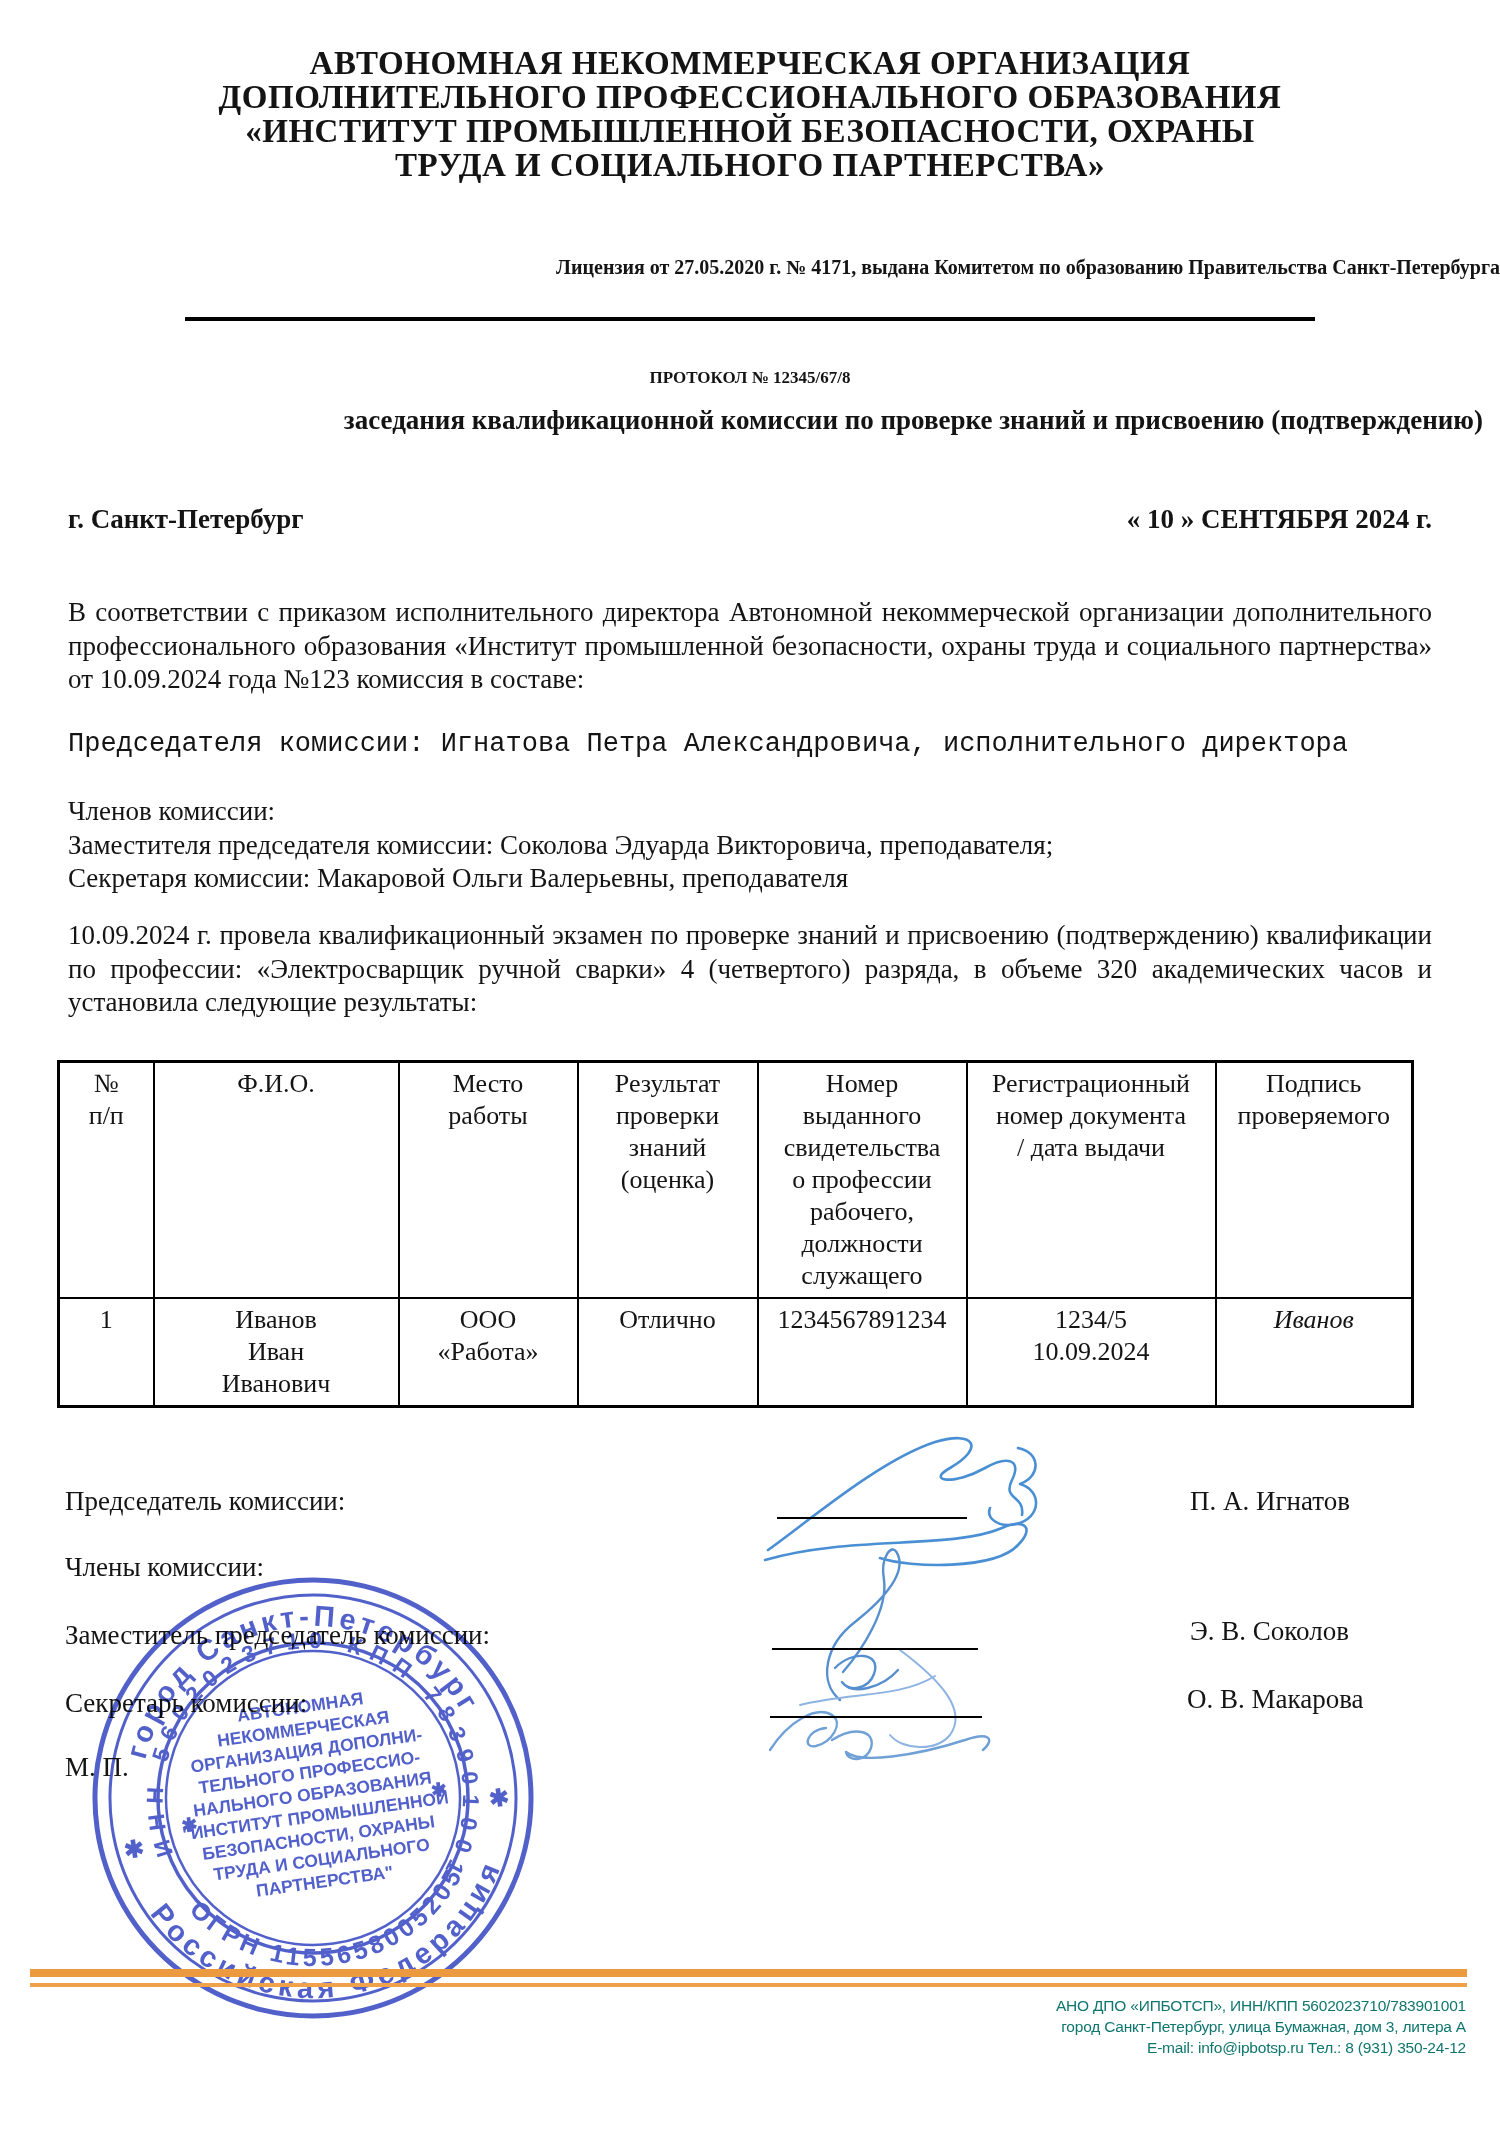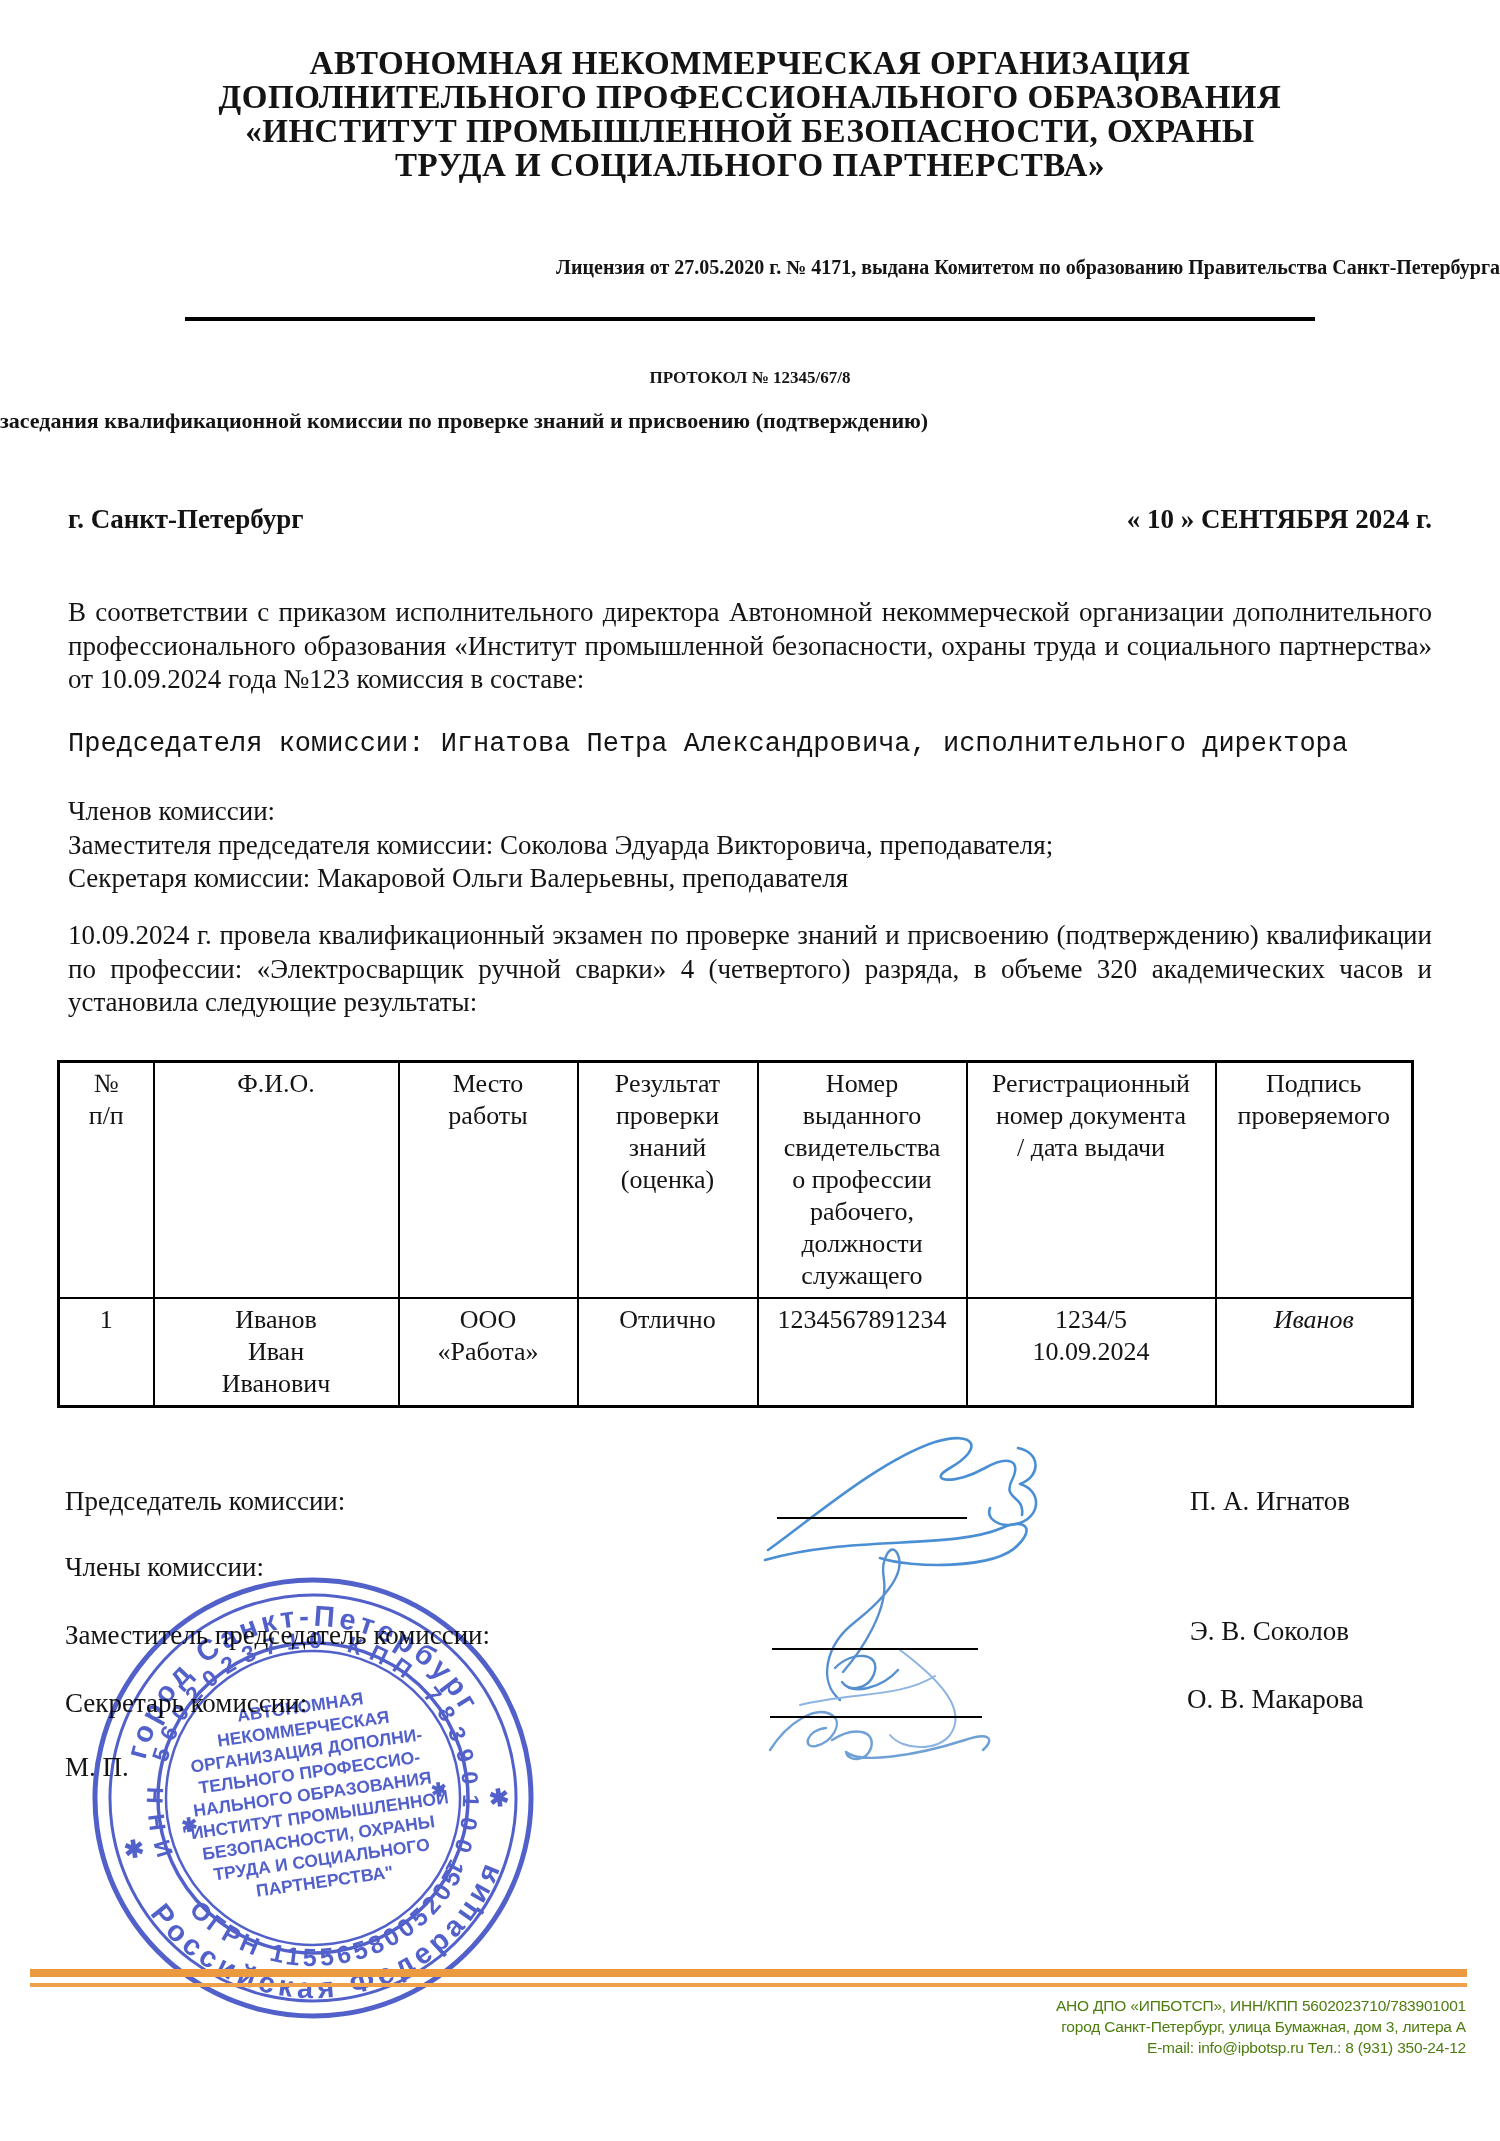--- a/index.html
+++ b/index.html
@@ -5,21 +5,21 @@
   html,body{margin:0;padding:0;background:#888;}
   .page{position:relative;width:1500px;height:2141px;margin:0 auto;background:#ffffff;
         font-family:"Liberation Serif",serif;color:#141414;overflow:hidden;}
   .abs{position:absolute;}
   
   .org{top:46px;left:0;right:0;text-align:center;font-weight:700;font-size:33px;line-height:34px;letter-spacing:.5px;}
   .license{top:255px;left:0;right:0;text-align:right;font-weight:700;font-size:20px;line-height:24px;}
   .rule{top:317px;left:185px;width:1130px;height:4px;background:#000;}
   
   .protocol-number{top:368px;left:0;right:0;text-align:center;font-weight:700;font-size:17px;}
-  .subtitle{top:404px;left:0;right:0;text-align:left;font-weight:700;font-size:22px;line-height:33px;}
+  .subtitle{top:404px;left:0;right:17px;text-align:right;font-weight:700;font-size:27px;line-height:33px;}
   .city-date{top:504px;left:68px;width:1364px;display:flex;justify-content:space-between;font-weight:700;font-size:27px;}
   
   .para{left:68px;width:1364px;font-size:27px;line-height:33.5px;text-align:justify;}
   .p1{top:596px;}
   .chairman{top:729px;left:68px;width:1364px;font-size:27px;font-family:Liberation Mono, monospace;}
   .members{top:795px;left:68px;width:1364px;font-size:27px;line-height:33.5px;}
   .p2{top:919px;}
   .p2 b{font-weight:400;}
   
   table.results{position:absolute;top:1060px;left:57px;width:1354px;border-collapse:collapse;
@@ -33,21 +33,21 @@
   td.sig{font-style:italic;}
   
   .sig-label{left:65px;font-size:27px;white-space:nowrap;}
   .sig-line{height:0;border-bottom:2px solid #000;}
   .sig-name{font-size:27px;white-space:nowrap;}
   
   .bar{left:30px;width:1437px;background:#EC9A40;}
   .bar-thick{top:1969px;height:8px;}
   .bar-thin{top:1983px;height:4px;background:#EFA14B;}
   .footer-text{top:1995px;right:34px;text-align:right;font-family:"Liberation Sans",sans-serif;
-      font-size:15.5px;line-height:21px;letter-spacing:-.2px;color:#4d7c0f;margin-left:35px;}
+      font-size:15.5px;line-height:21px;letter-spacing:-.2px;color:#0f766e;margin-left:35px;}
   
   .stamp-svg{left:88px;top:1573px;mix-blend-mode:multiply;opacity:.9;}
   .handwriting-svg{left:740px;top:1400px;mix-blend-mode:multiply;}
   .stamp-svg text{font-family:"Liberation Sans",sans-serif;font-weight:700;}
 </style>
 </head>
 <body>
 
 <div class="page">
 

